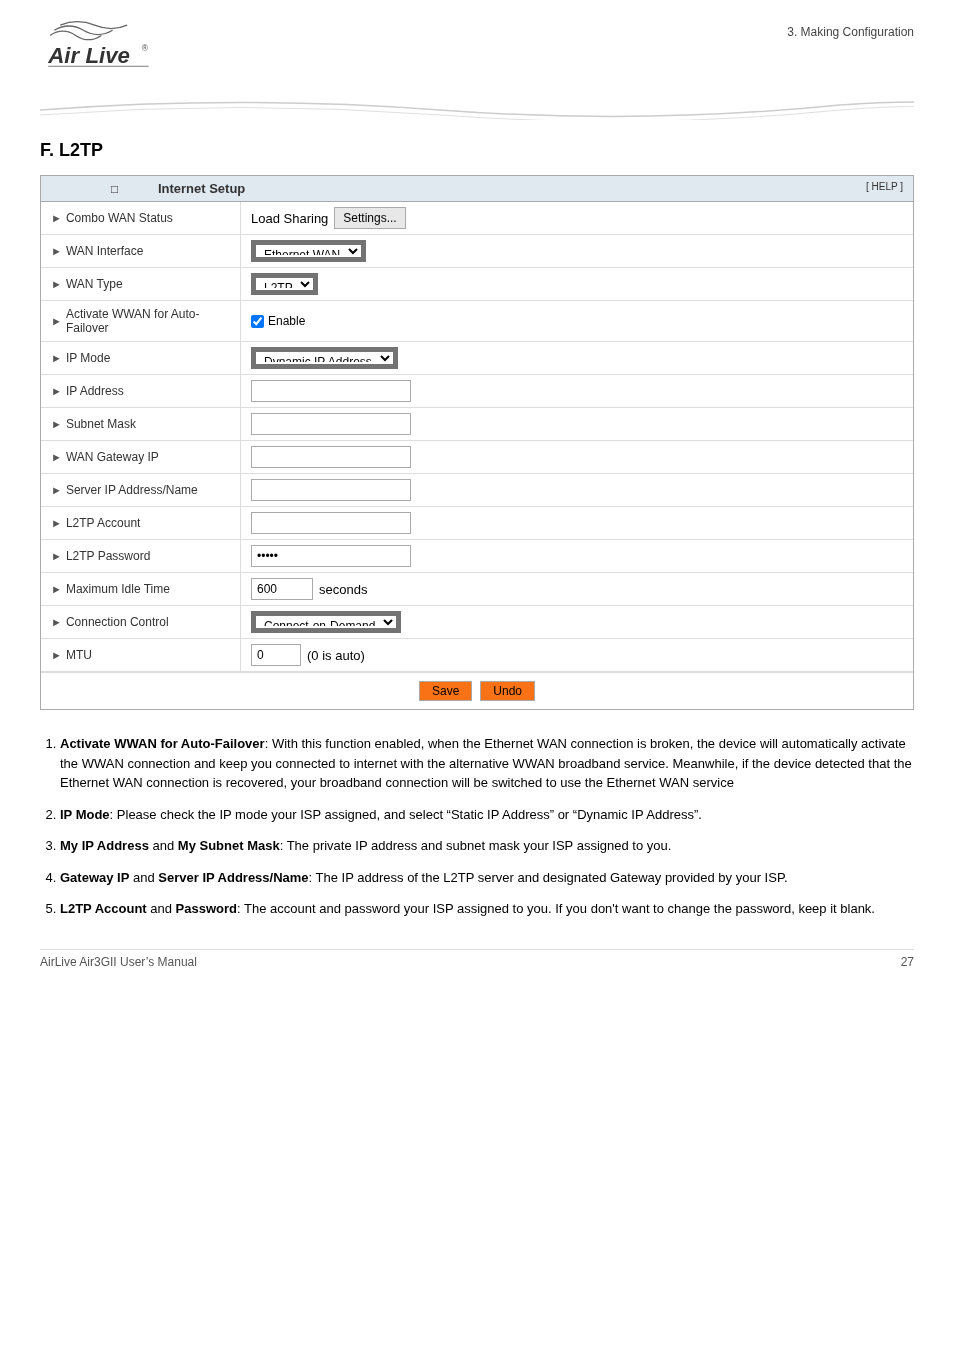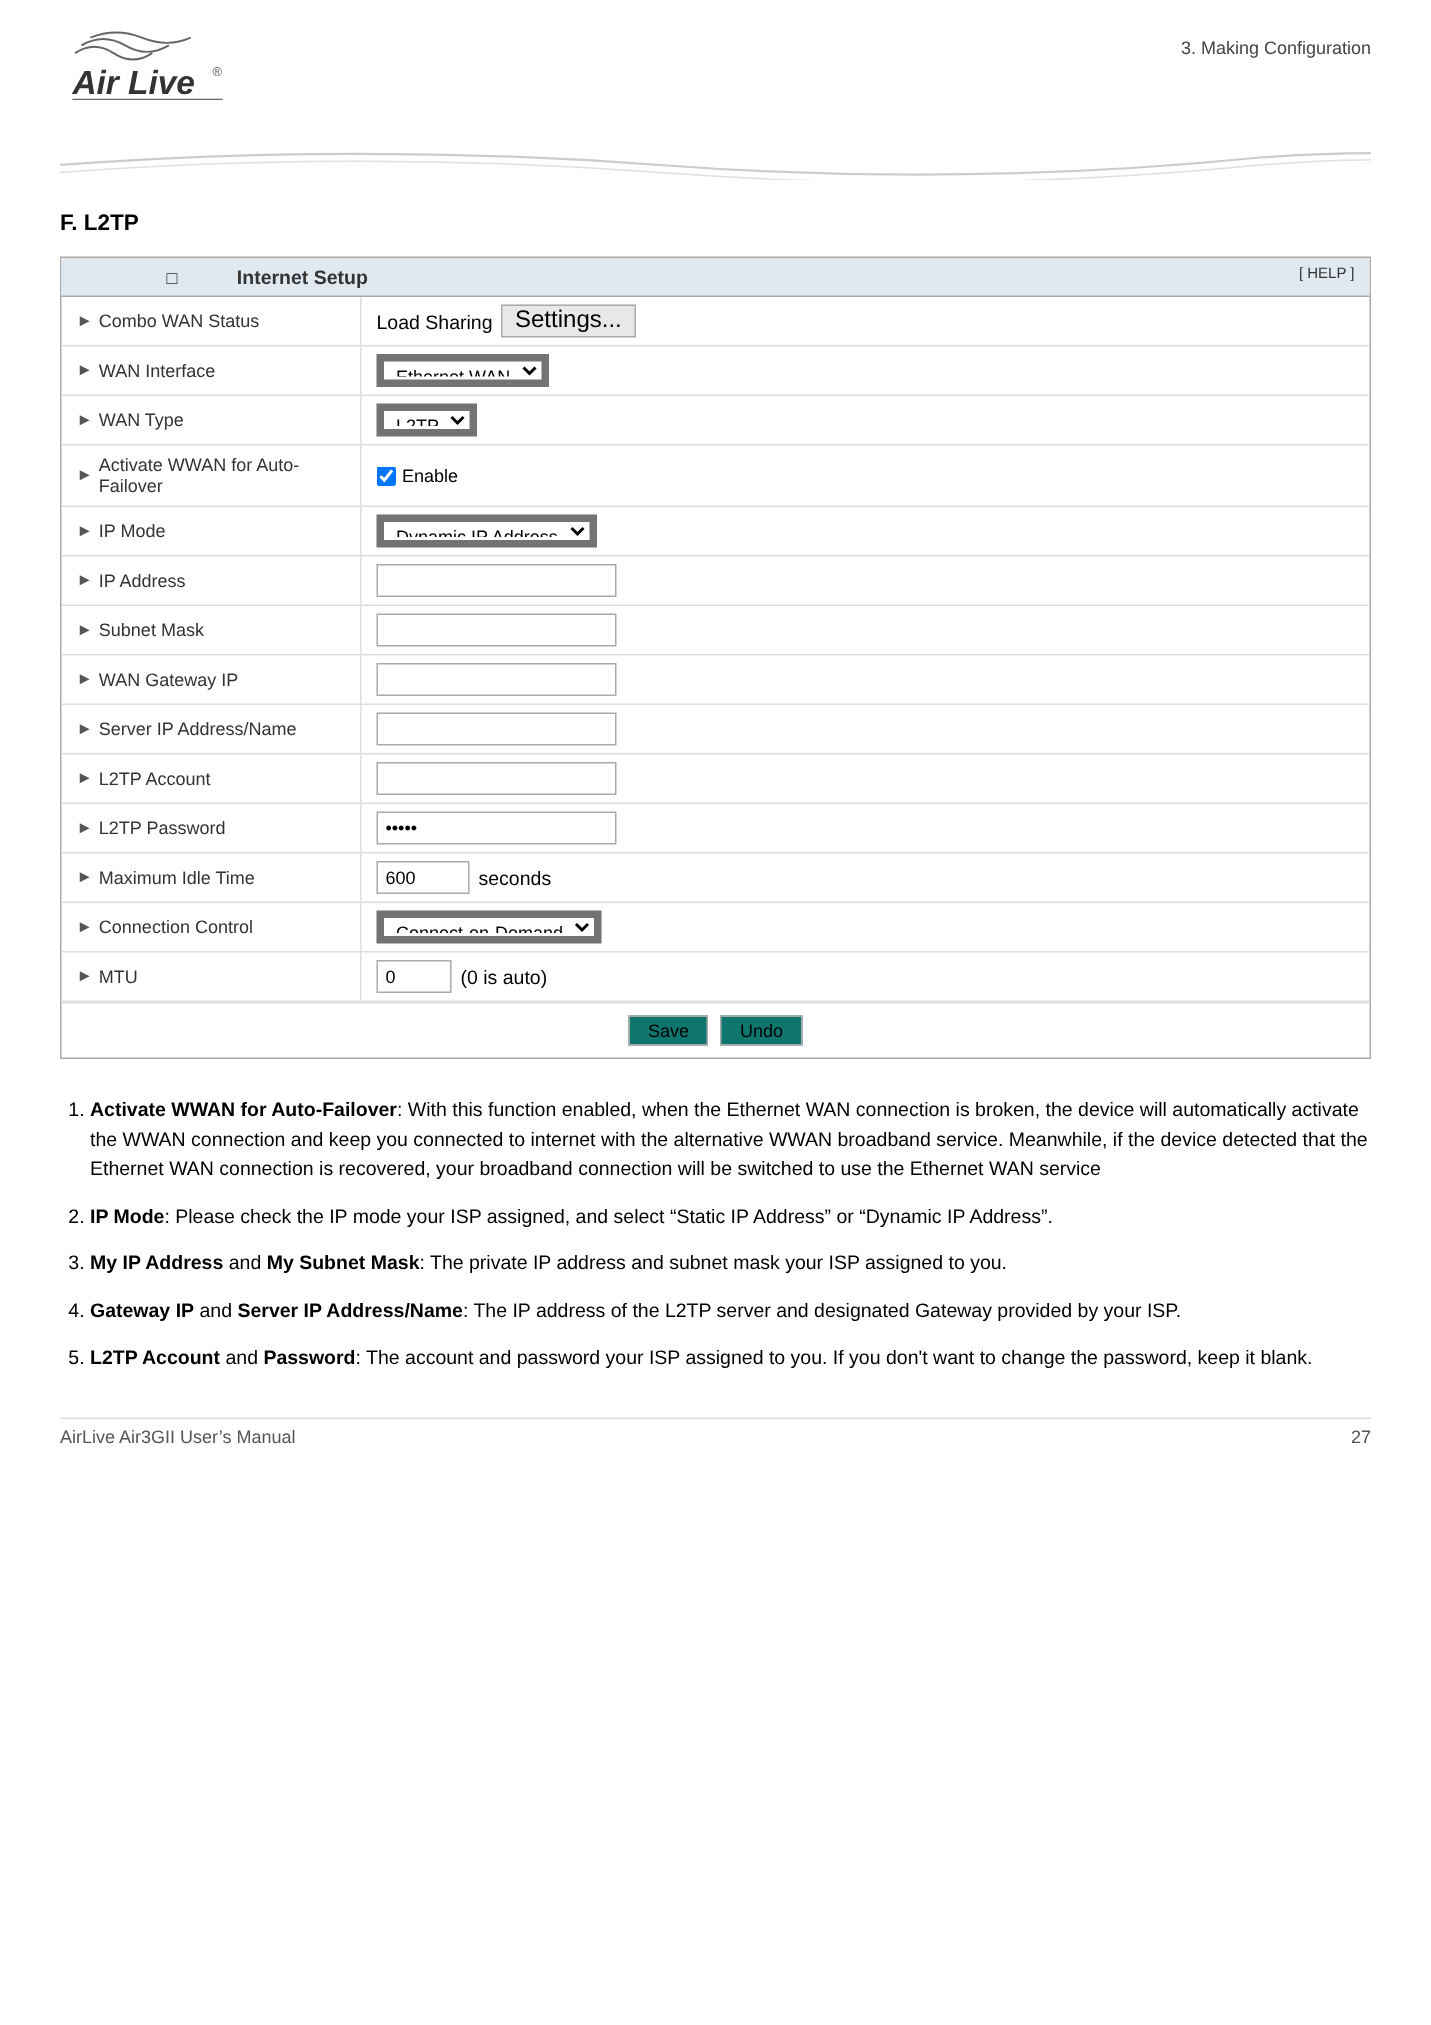--- a/index.html
+++ b/index.html
@@ -26,21 +26,21 @@
     }
     .logo-area {
       display: flex;
       align-items: center;
     }
     .logo-svg {
       width: 140px;
       height: 60px;
     }
     .section-title {
-      font-size: 15px;
+      font-size: 18px;
       font-weight: bold;
       margin-bottom: 14px;
       margin-top: 10px;
     }
     
     .setup-table {
       border: 1px solid #aaa;
       width: 100%;
       border-collapse: collapse;
       margin-bottom: 24px;
@@ -107,21 +107,21 @@
       border: 5px solid #737373;
       padding: 2px 4px;
       font-size: 12px;
       height: 22px;
       background: #fff;
     }
     .row-value button {
       border: 1px solid #aaa;
       background: #e8e8e8;
       padding: 1px 8px;
-      font-size: 16px;
+      font-size: 12px;
       cursor: pointer;
       height: 22px;
     }
     .checkbox-row {
       display: flex;
       flex-direction: column;
       gap: 4px;
     }
     .checkbox-label {
       display: flex;
@@ -143,21 +143,21 @@
     }
     .save-row {
       display: flex;
       justify-content: center;
       padding: 8px;
       gap: 8px;
       border-top: 1px solid #ddd;
     }
     .save-row button {
       border: 1px solid #aaa;
-      background: #0f766e;
+      background: #f97316;
       padding: 2px 12px;
       font-size: 12px;
       cursor: pointer;
     }
     
     .desc-list {
       margin-left: 20px;
       margin-top: 10px;
     }
     .desc-list li {

